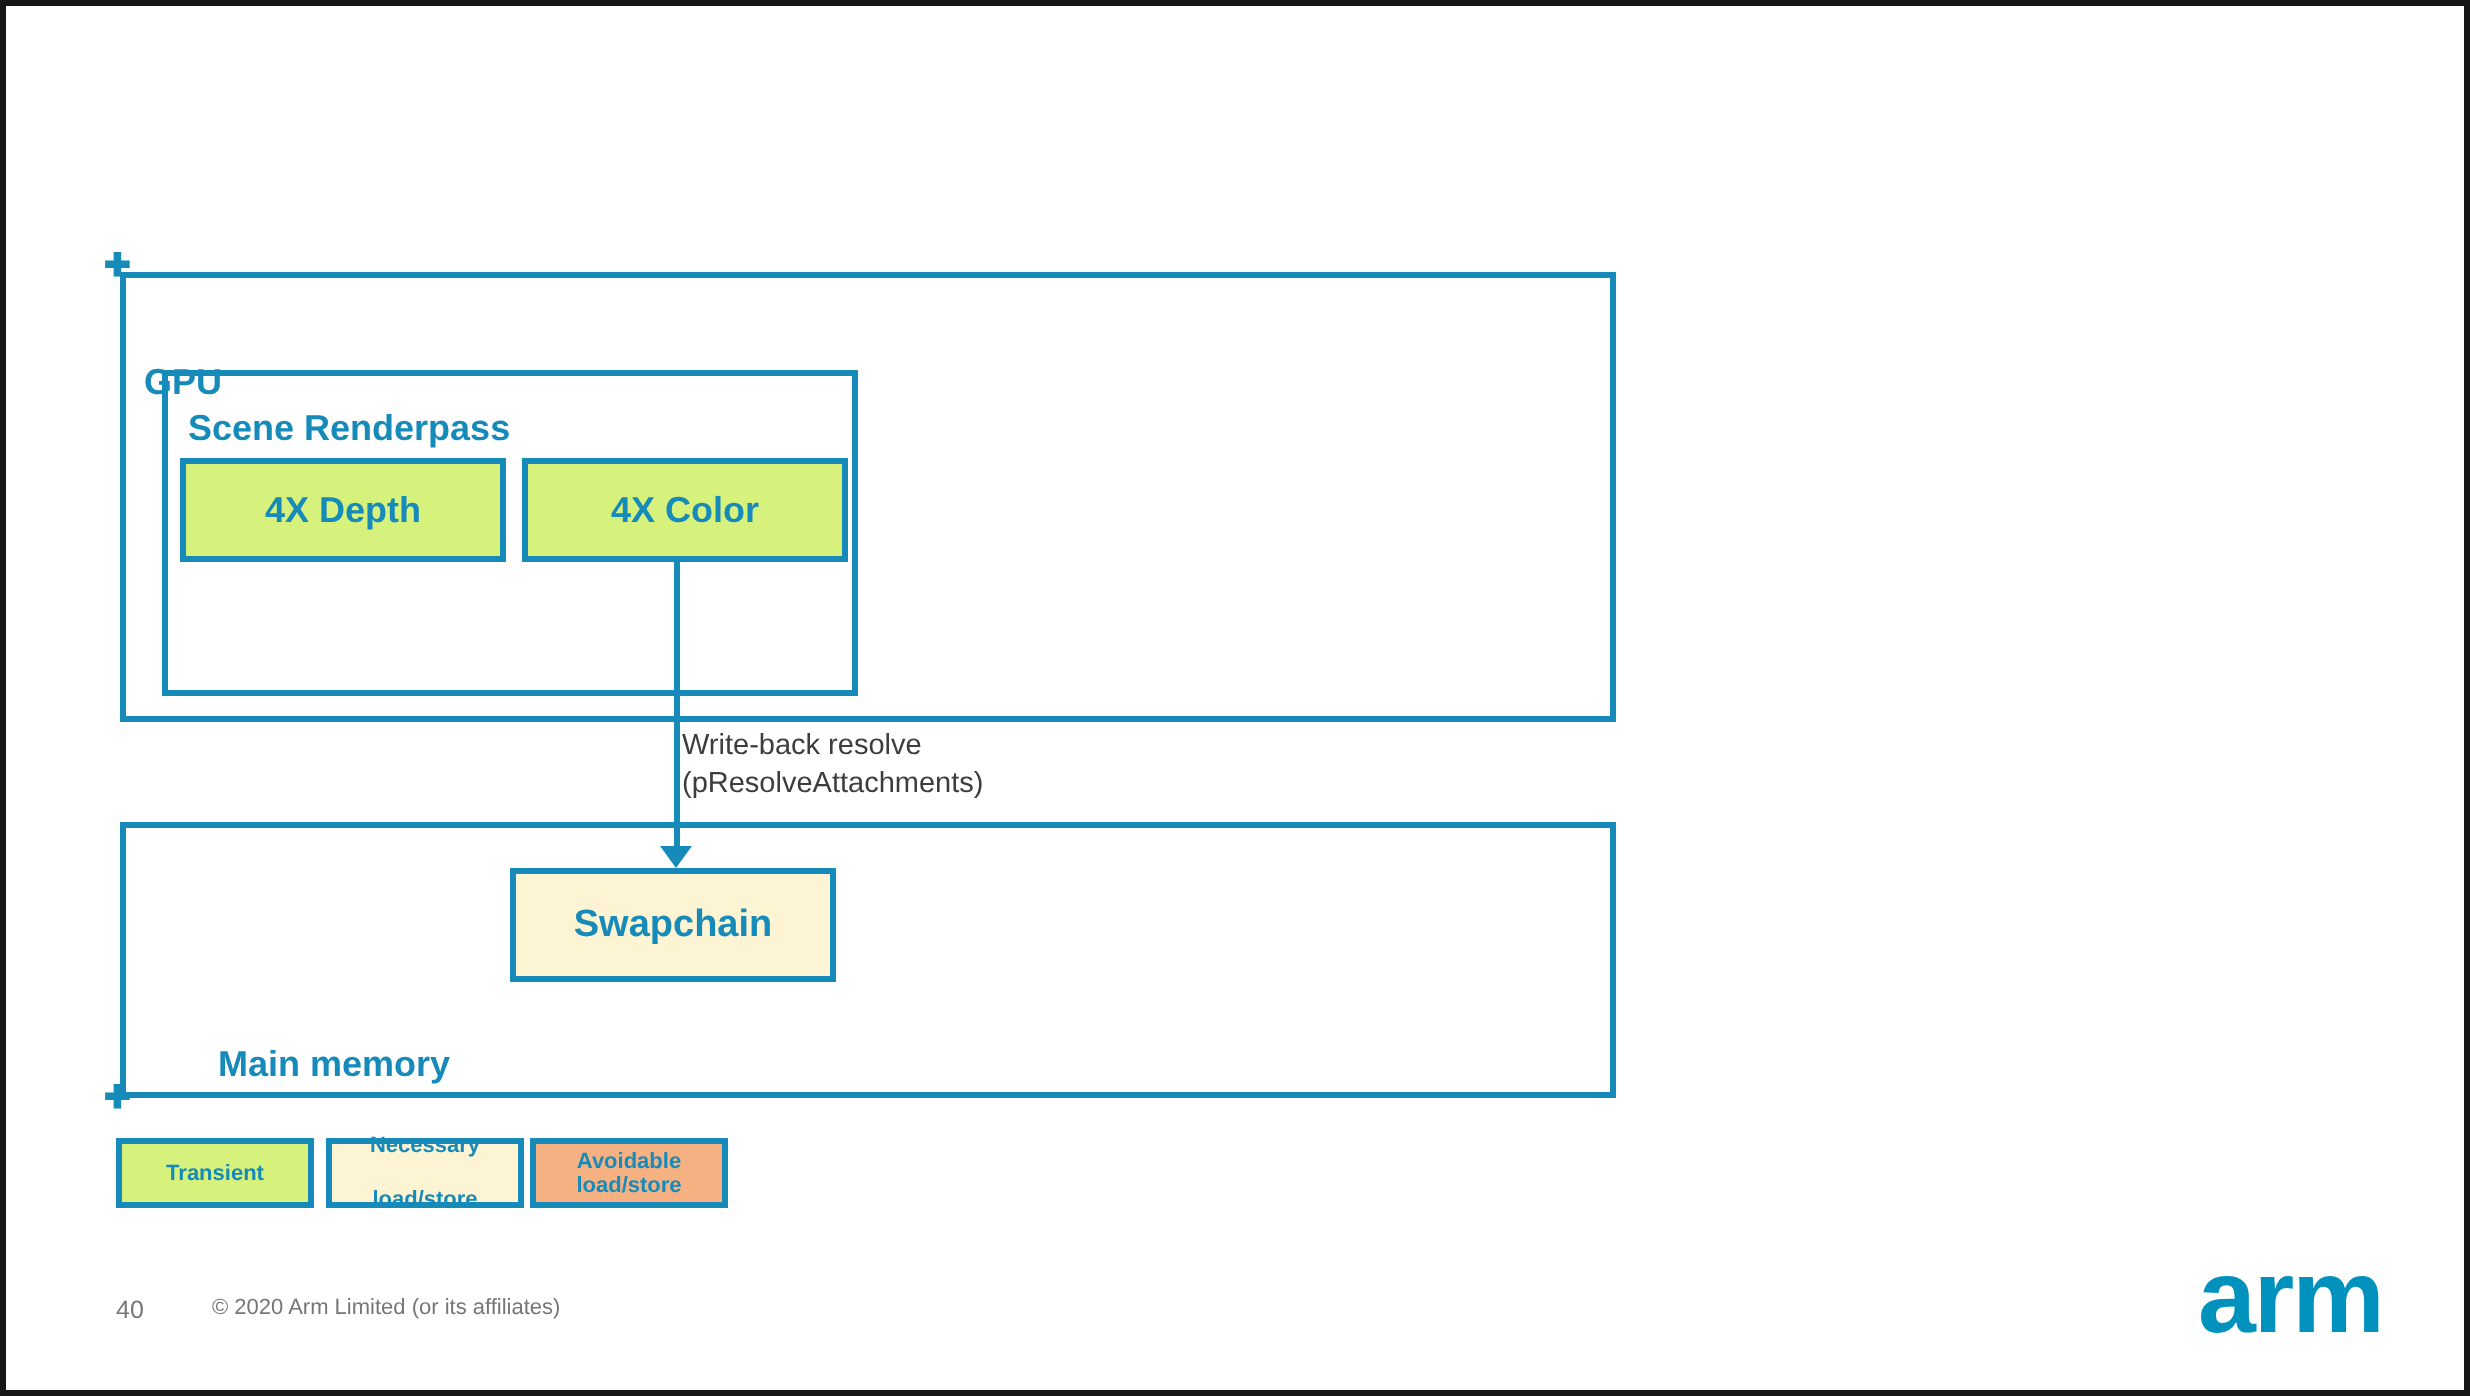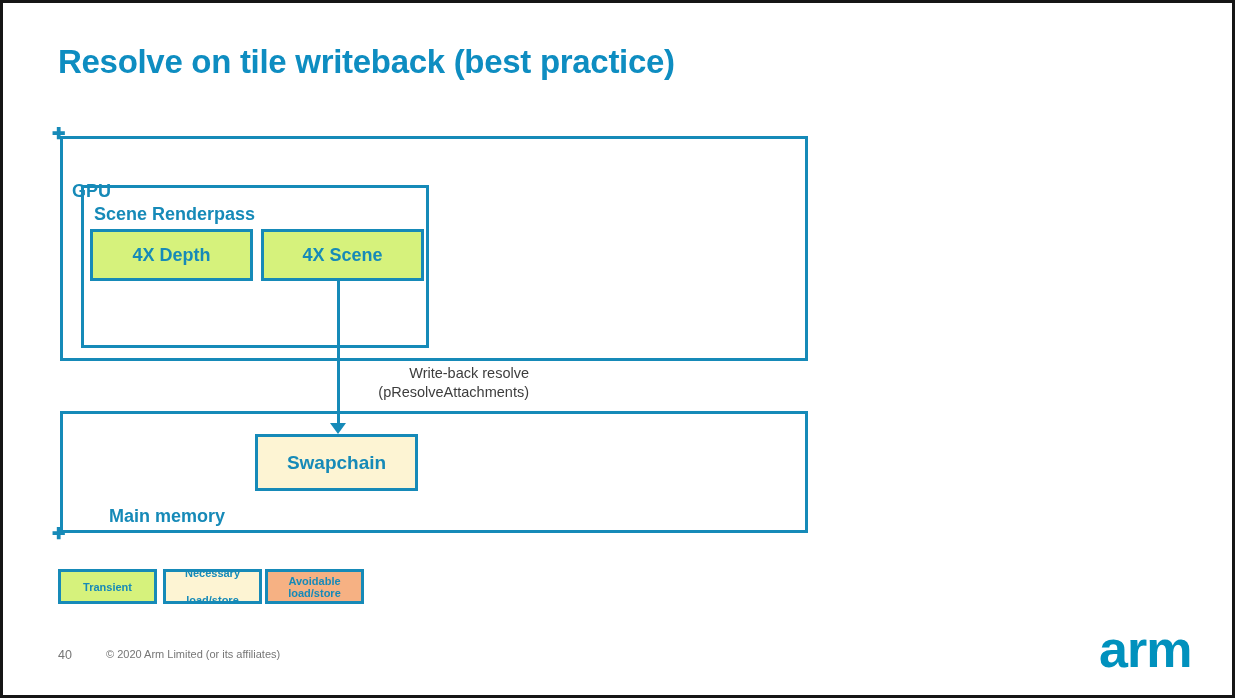--- a/index.html
+++ b/index.html
@@ -27,21 +27,21 @@
     font-size:33px;font-weight:bold;letter-spacing:-0.3px;
     color:var(--title-teal);
     white-space:nowrap;
   }
   
   .gpu-box{
     position:absolute;left:57px;top:133px;width:748px;height:225px;
     border:3px solid var(--teal);
   }
   .memory-box{
-    position:absolute;left:57px;top:408px;width:748px;height:122px;
+    position:absolute;left:57px;top:408px;width:748px;height:138px;
     border:3px solid var(--teal);
     padding-left:37px;
   }
   .box-label{
     position:absolute;
     font-size:18px;font-weight:bold;color:var(--teal);
     white-space:nowrap;
   }
   .gpu-label{left:9px;top:3px;margin-top:39px;}
   .memory-label{left:6px;bottom:3px;margin-left:40px;}
@@ -82,21 +82,21 @@
     background:var(--teal);
   }
   .arrow-head{
     position:absolute;left:-8px;top:143px;width:0;height:0;
     border-left:8px solid transparent;
     border-right:8px solid transparent;
     border-top:11px solid var(--teal);
   }
   .arrow-label{
     position:absolute;left:338px;top:361px;width:188px;
-    text-align:right;
+    text-align:left;
     font-size:14.5px;line-height:19px;
     color:var(--gray-text);
   }
   
   .legend-item{
     position:absolute;top:566px;width:99px;height:35px;
     border:3px solid var(--teal);
     display:flex;flex-direction:column;align-items:center;justify-content:center;
     font-size:11px;line-height:12px;font-weight:600;
     color:var(--teal);
@@ -120,33 +120,32 @@
     font-size:52px;font-weight:bold;letter-spacing:-1px;
     color:var(--logo-blue);
     line-height:47px;
   }
 </style>
 </head>
 <body>
 
 <div class="slide">
 
-  <div class="title">Resolve on tile writeback (best practice)</div>
 
   <div class="gpu-box">
     <span class="cross tl">✚</span>
     <div class="box-label gpu-label">GPU</div>
 
     <div class="renderpass-box">
       <div class="box-label renderpass-label">Scene Renderpass</div>
       <div class="attachment depth">
         <span>4X Depth</span>
       </div>
       <div class="attachment color">
-        <span>4X Scene</span>
+        <span>4X Color</span>
       </div>
     </div>
   </div>
 
   <div class="arrow">
     <div class="arrow-line"></div>
     <div class="arrow-head"></div>
   </div>
   <div class="arrow-label">
     <div>Write-back resolve</div>

